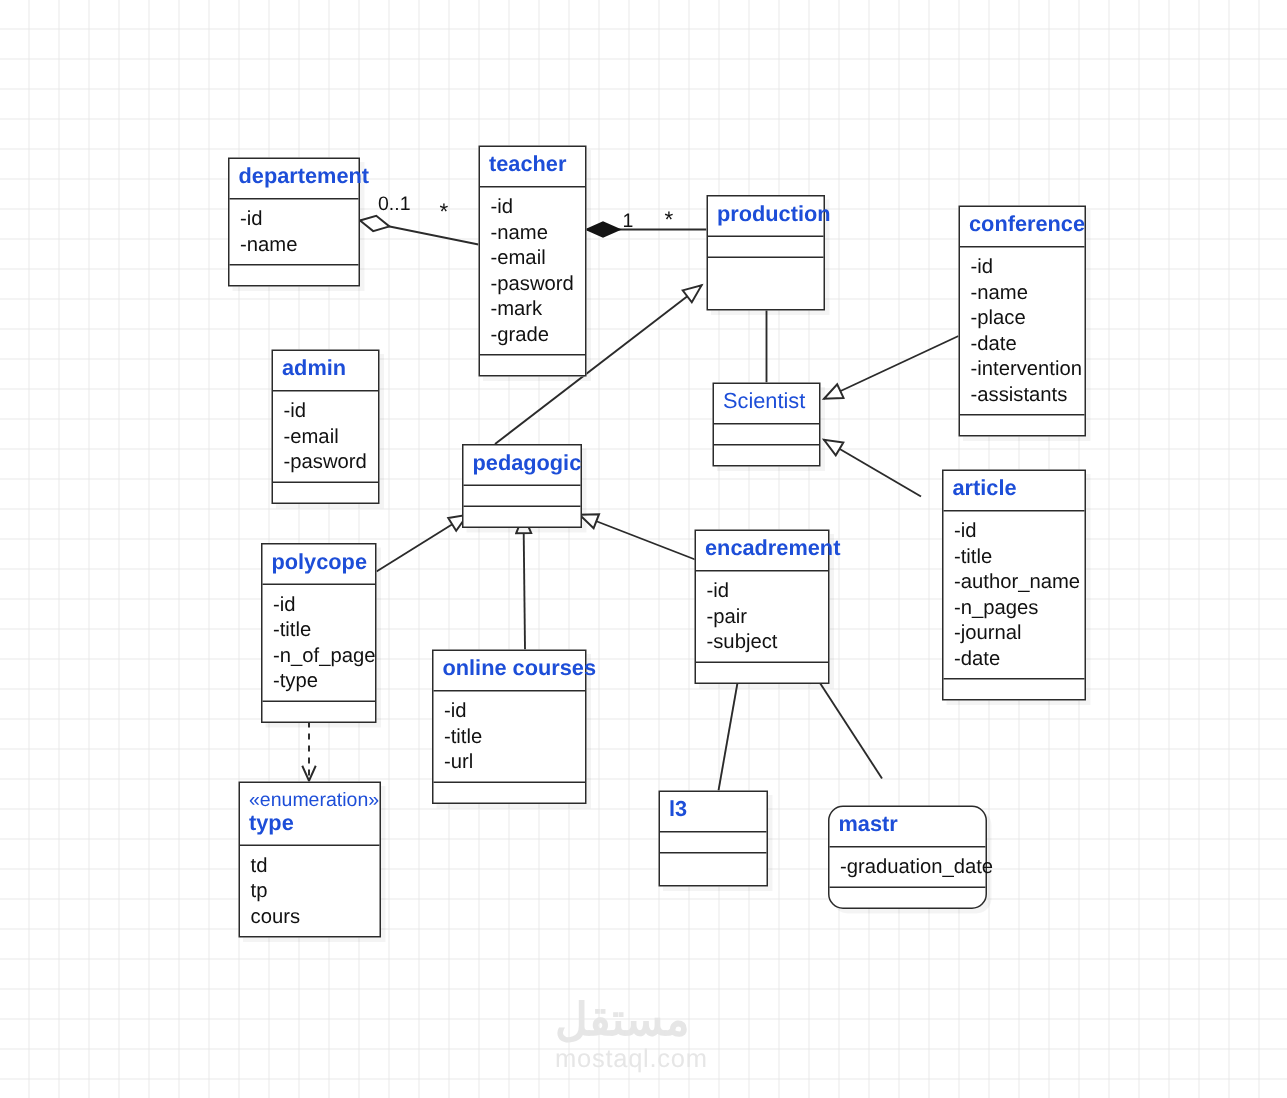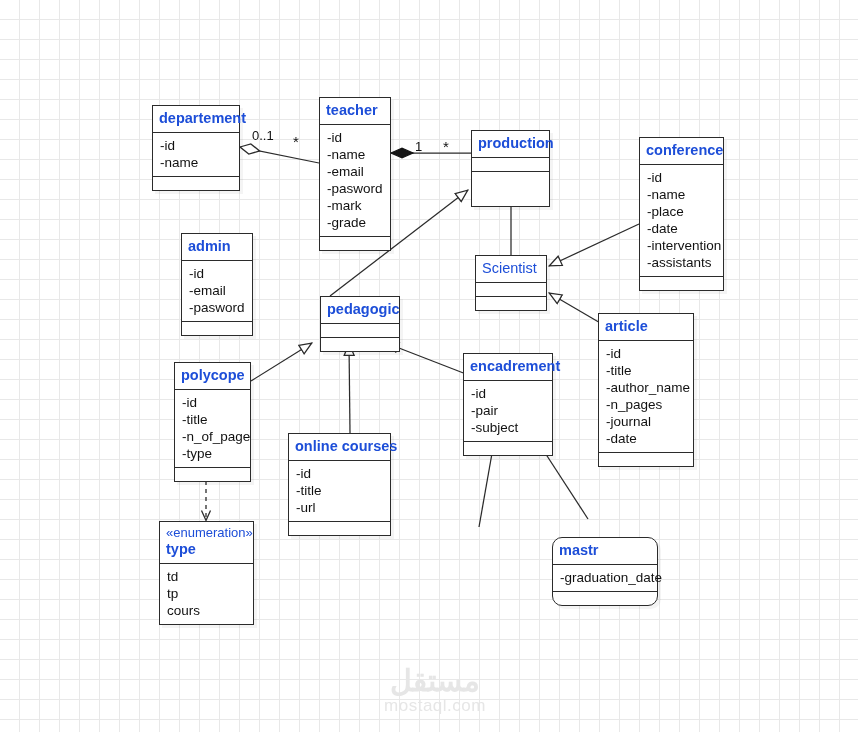--- a/index.html
+++ b/index.html
@@ -85,21 +85,21 @@
   }
   .mult-label.star {
     font-size: 15px;
     line-height: 1;
   }
   #watermark {
     position: absolute;
     left: 370px;
     top: 666px;
     width: 130px;
-    text-align: center;
+    text-align: left;
     z-index: 2;
     color: #e6e6e6;
     user-select: none;
   }
   #watermark .wm-ar {
     font-size: 30px;
     line-height: 1.0;
     font-weight: bold;
     letter-spacing: 1px;
   }
@@ -229,27 +229,27 @@
     </div>
     <div class="uml-empty uml-sep"></div>
   </div>
 
   <div class="uml-class" style="left:475px; top:255px; width:72px;">
     <div class="uml-title plain">Scientist</div>
     <div class="uml-empty uml-sep"></div>
     <div class="uml-empty uml-sep"></div>
   </div>
 
-  <div class="uml-class" style="left:308px; top:296px; width:80px;margin-left:12px;">
+  <div class="uml-class" style="left:308px; top:296px; width:80px;">
     <div class="uml-title">pedagogic</div>
     <div class="uml-empty uml-sep"></div>
     <div class="uml-empty uml-sep"></div>
   </div>
 
-  <div class="uml-class" style="left:598px; top:313px; width:96px;">
+  <div class="uml-class" style="left:628px; top:313px; width:96px;">
     <div class="uml-title">article</div>
     <div class="uml-attrs uml-sep">
       <div>-id</div>
       <div>-title</div>
       <div>-author_name</div>
       <div>-n_pages</div>
       <div>-journal</div>
       <div>-date</div>
     </div>
     <div class="uml-empty uml-sep"></div>
@@ -291,20 +291,25 @@
       <span class="uml-stereotype">«enumeration»</span>
       <span>type</span>
     </div>
     <div class="uml-attrs uml-sep">
       <div>td</div>
       <div>tp</div>
       <div>cours</div>
     </div>
   </div>
 
+  <div class="uml-class" style="left:439px; top:527px; width:73px;">
+    <div class="uml-title">l3</div>
+    <div class="uml-empty uml-sep"></div>
+    <div class="uml-empty mid uml-sep"></div>
+  </div>
 
   <div class="uml-class" style="left:552px; top:537px; width:106px;border-radius:10px;">
     <div class="uml-title">mastr</div>
     <div class="uml-attrs uml-sep">
       <div>-graduation_date</div>
     </div>
     <div class="uml-empty uml-sep"></div>
   </div>
 
   <div class="mult-label" style="left:252px; top:128px;">0..1</div>

